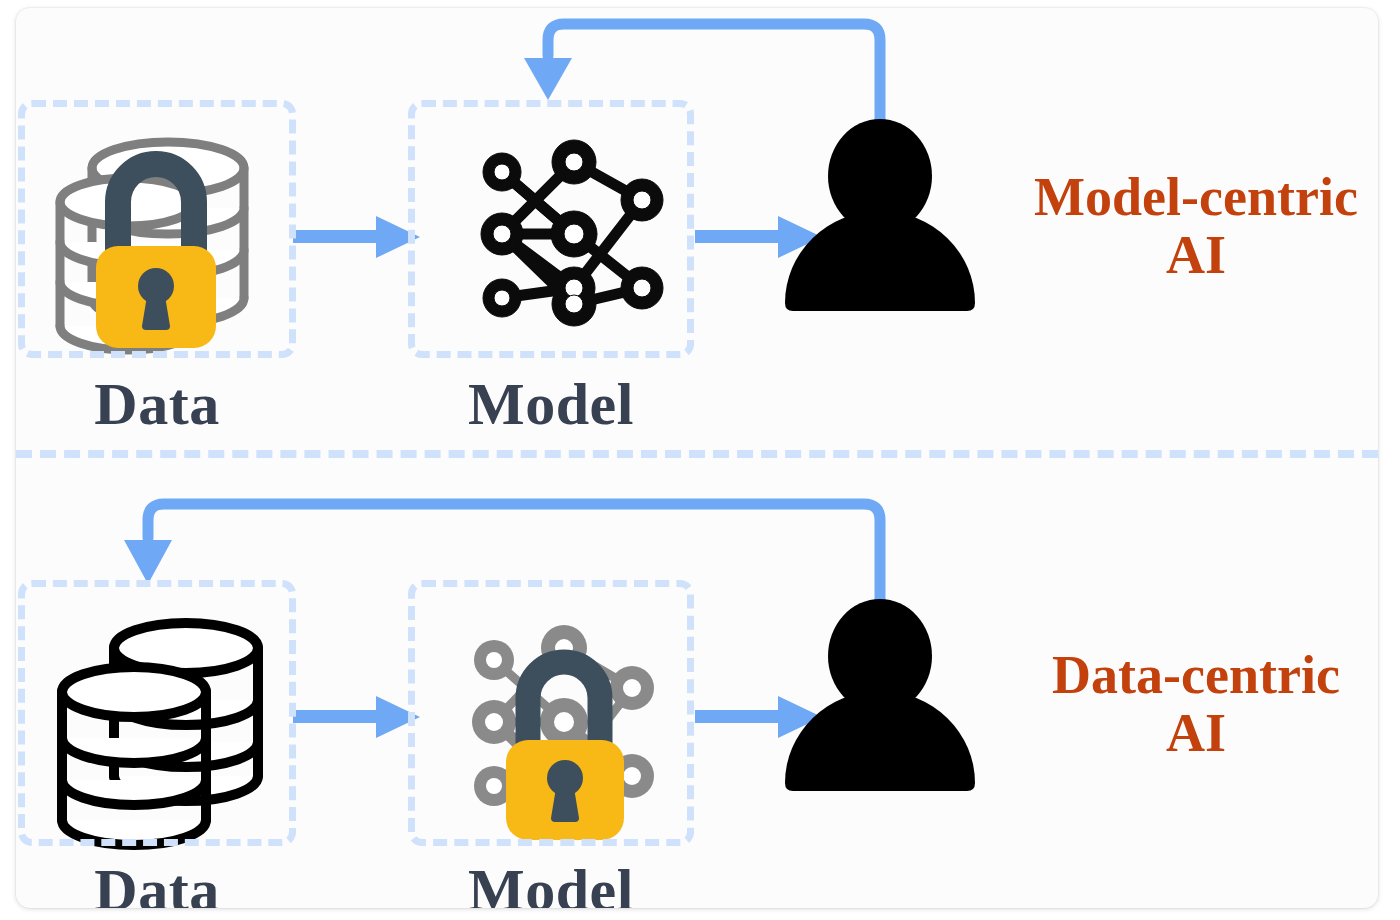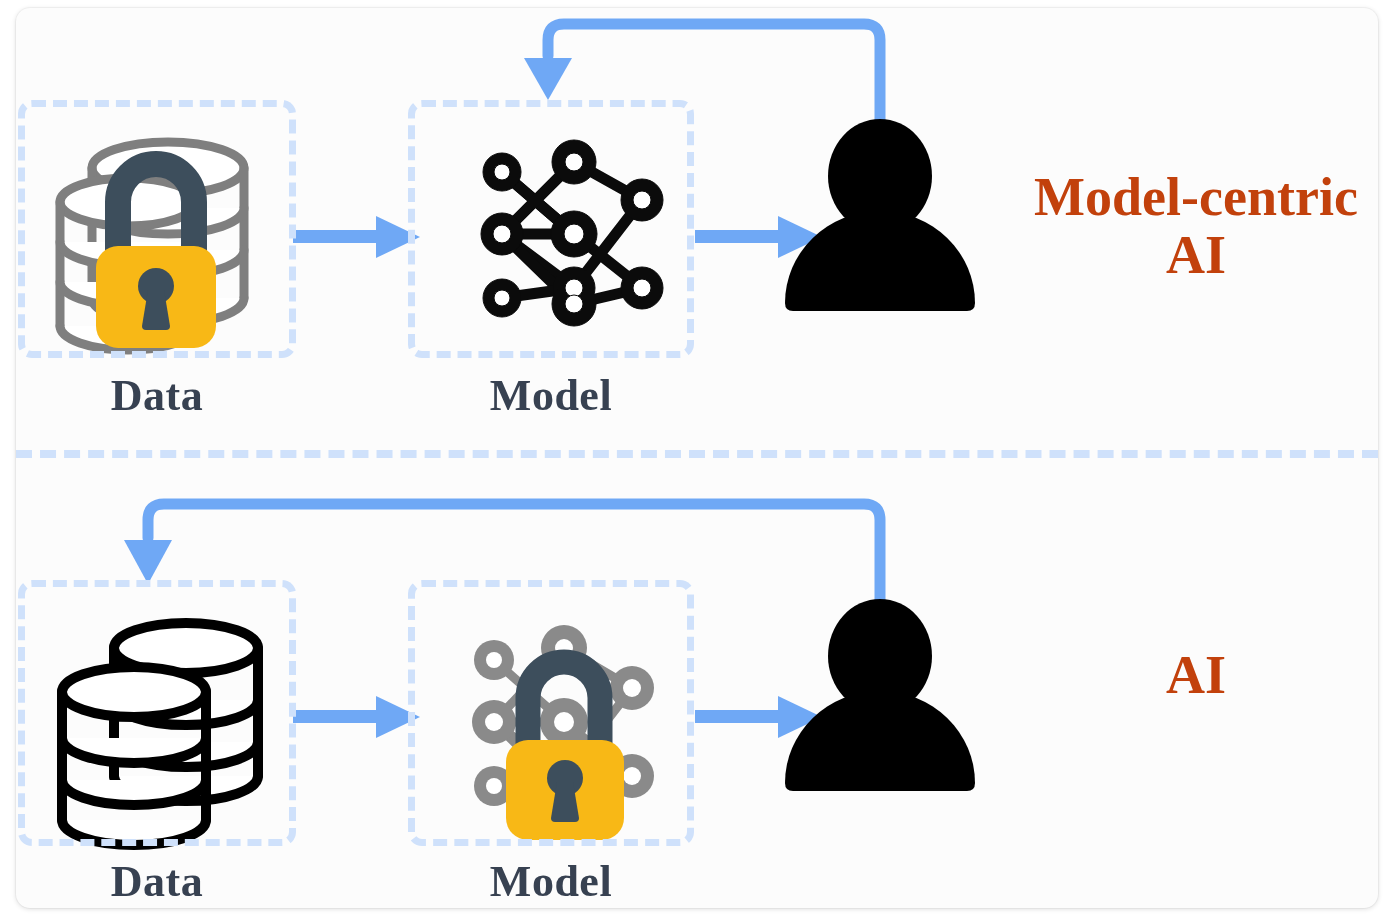--- a/index.html
+++ b/index.html
@@ -29,21 +29,21 @@
   
   .divider{
     position:absolute;left:0;right:0;height:0;
     border-top:8px dashed #cfe1fb;
   }
   
   .boxlabel{
     position:absolute;
     font-family:"Liberation Serif", serif;
     font-weight:bold;
-    font-size:44px;
+    font-size:60px;
     color:#374151;
     letter-spacing:0.5px;
     text-align:center;
     white-space:nowrap;
   }
   .sidelabel{
     position:absolute;
     font-family:"Liberation Serif", serif;
     font-weight:bold;
     font-size:54px;
@@ -249,17 +249,18 @@
 
     <div class="boxlabel" style="left:2px; top:848px; width:278px;">Data</div>
     <div class="boxlabel" style="left:392px; top:848px; width:286px;">Model</div>
 
     <div class="sidelabel" style="left:980px; top:160px; width:400px;">
       <div>Model-centric</div>
       <div>AI</div>
     </div>
 
     <div class="sidelabel" style="left:980px; top:638px; width:400px;">
+      <div>Data-centric</div>
       <div>AI</div>
     </div>
 
   </div>
 </div>
 
 </body></html>

